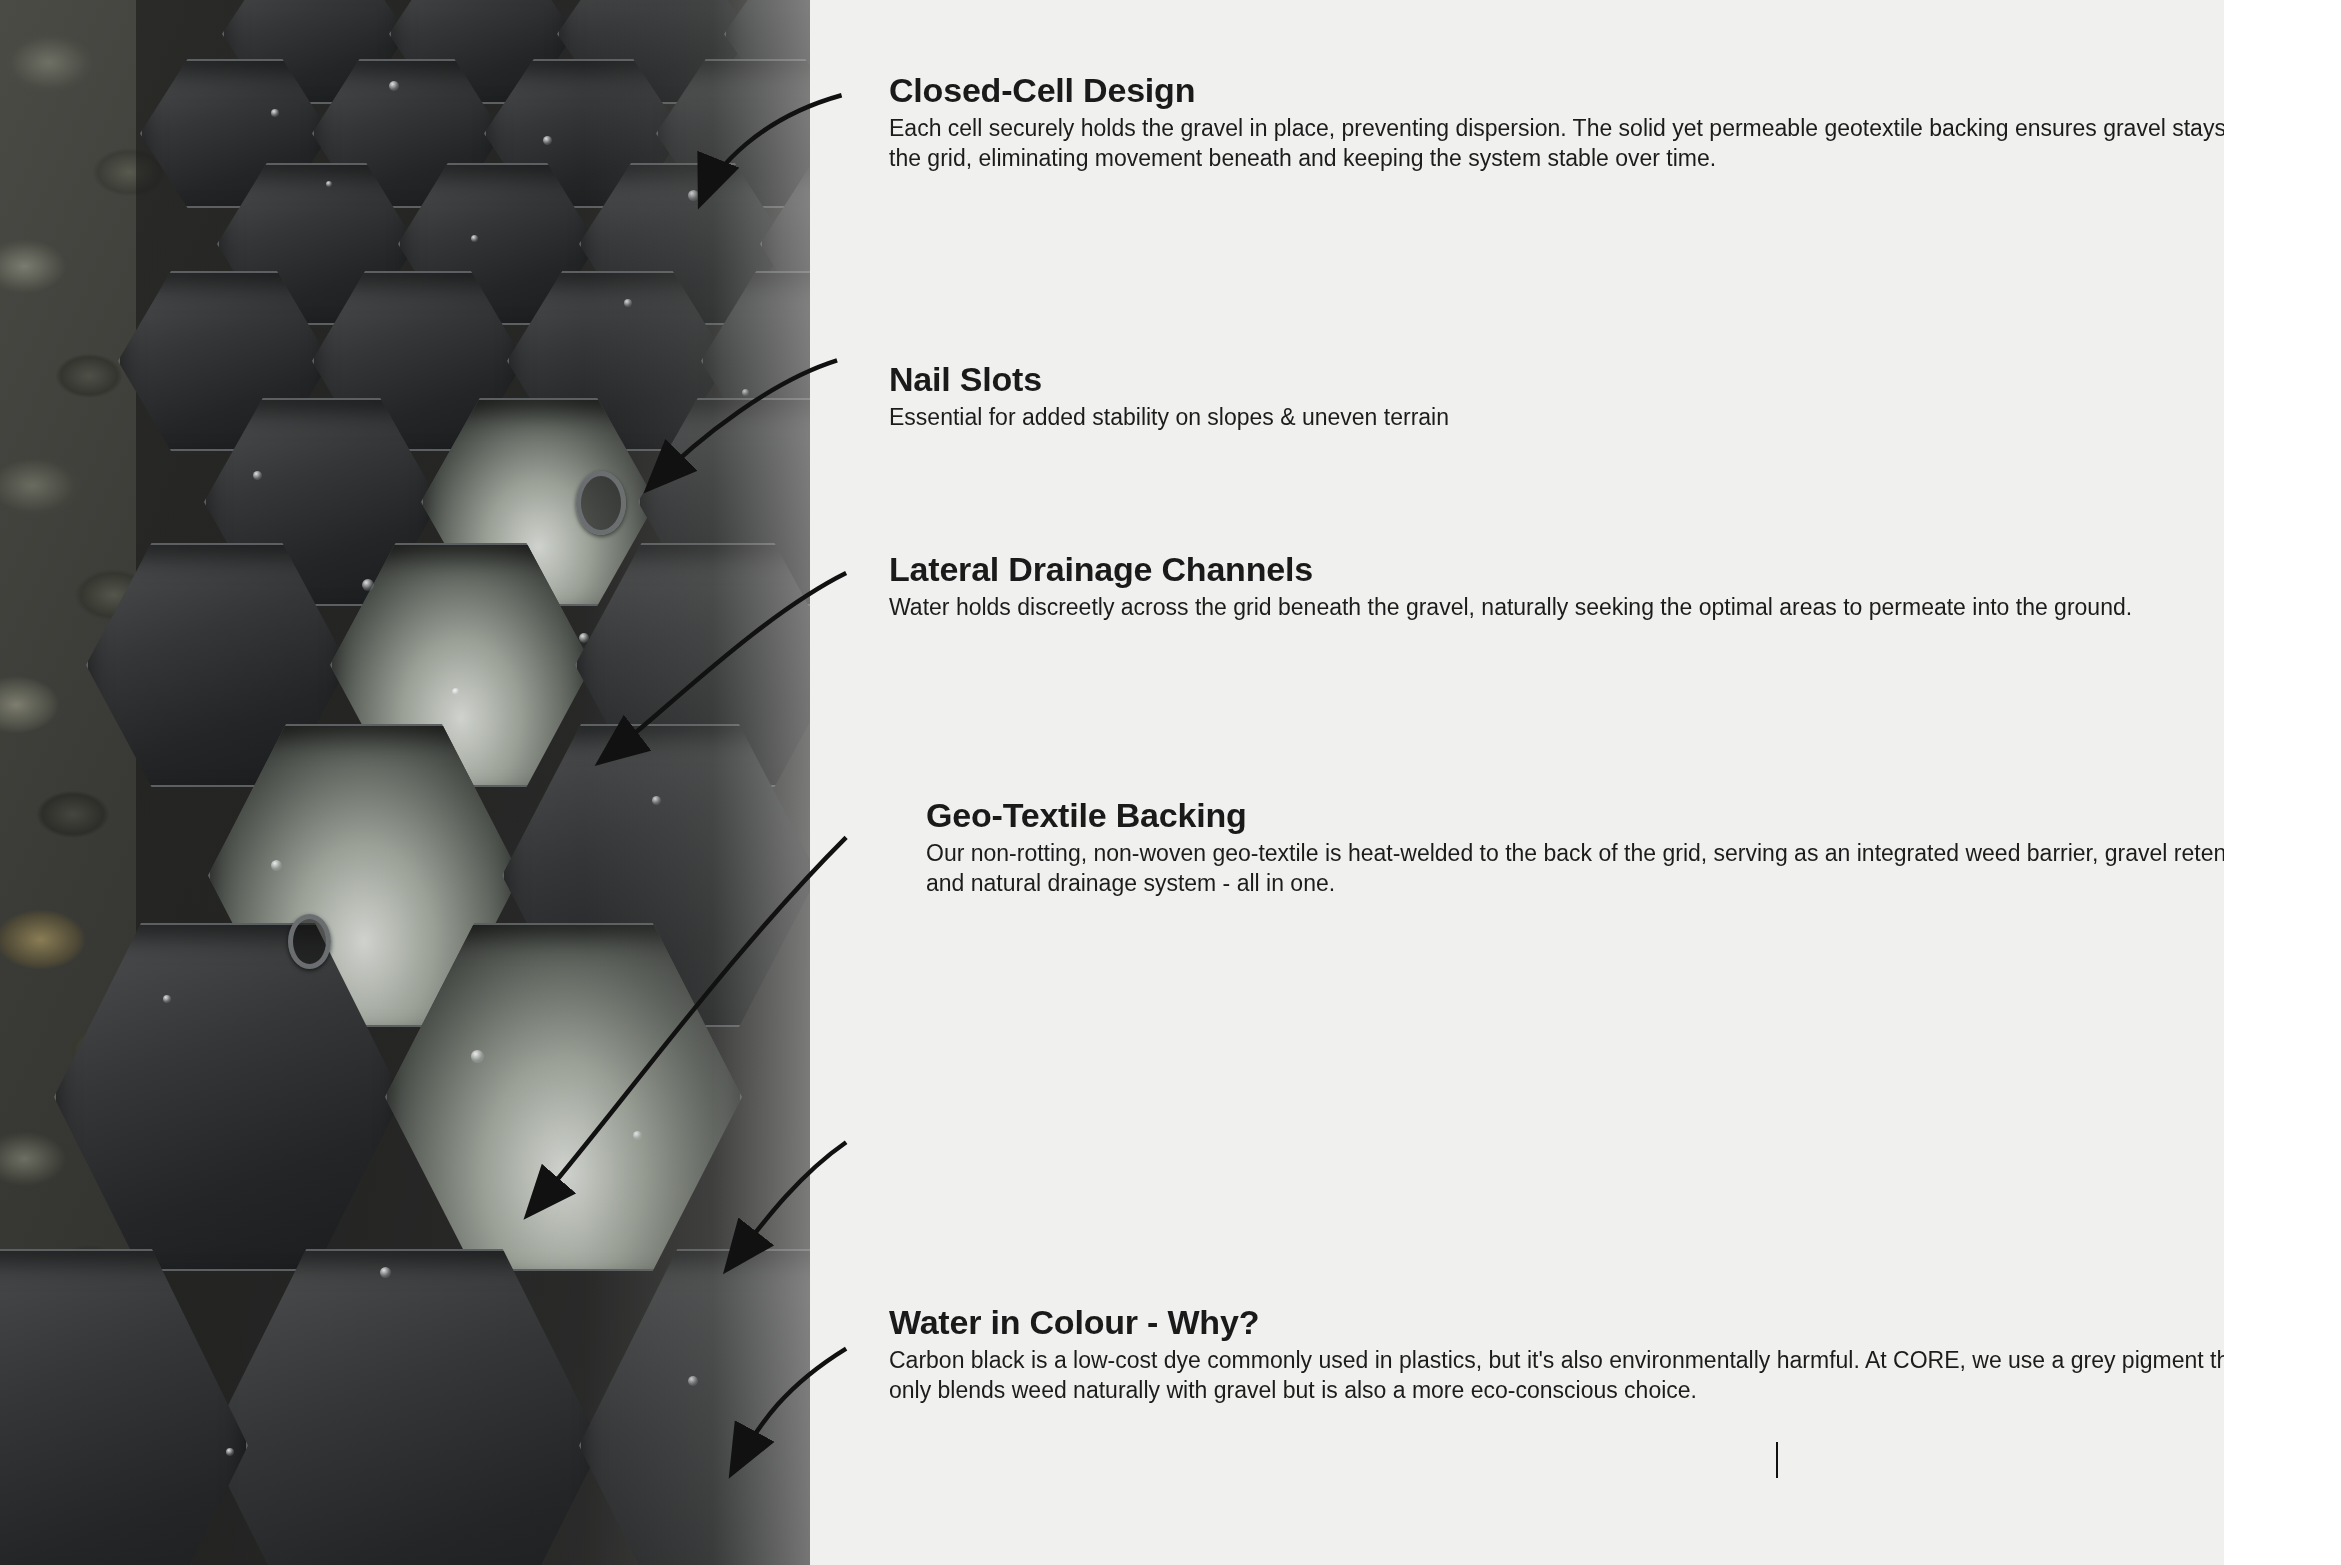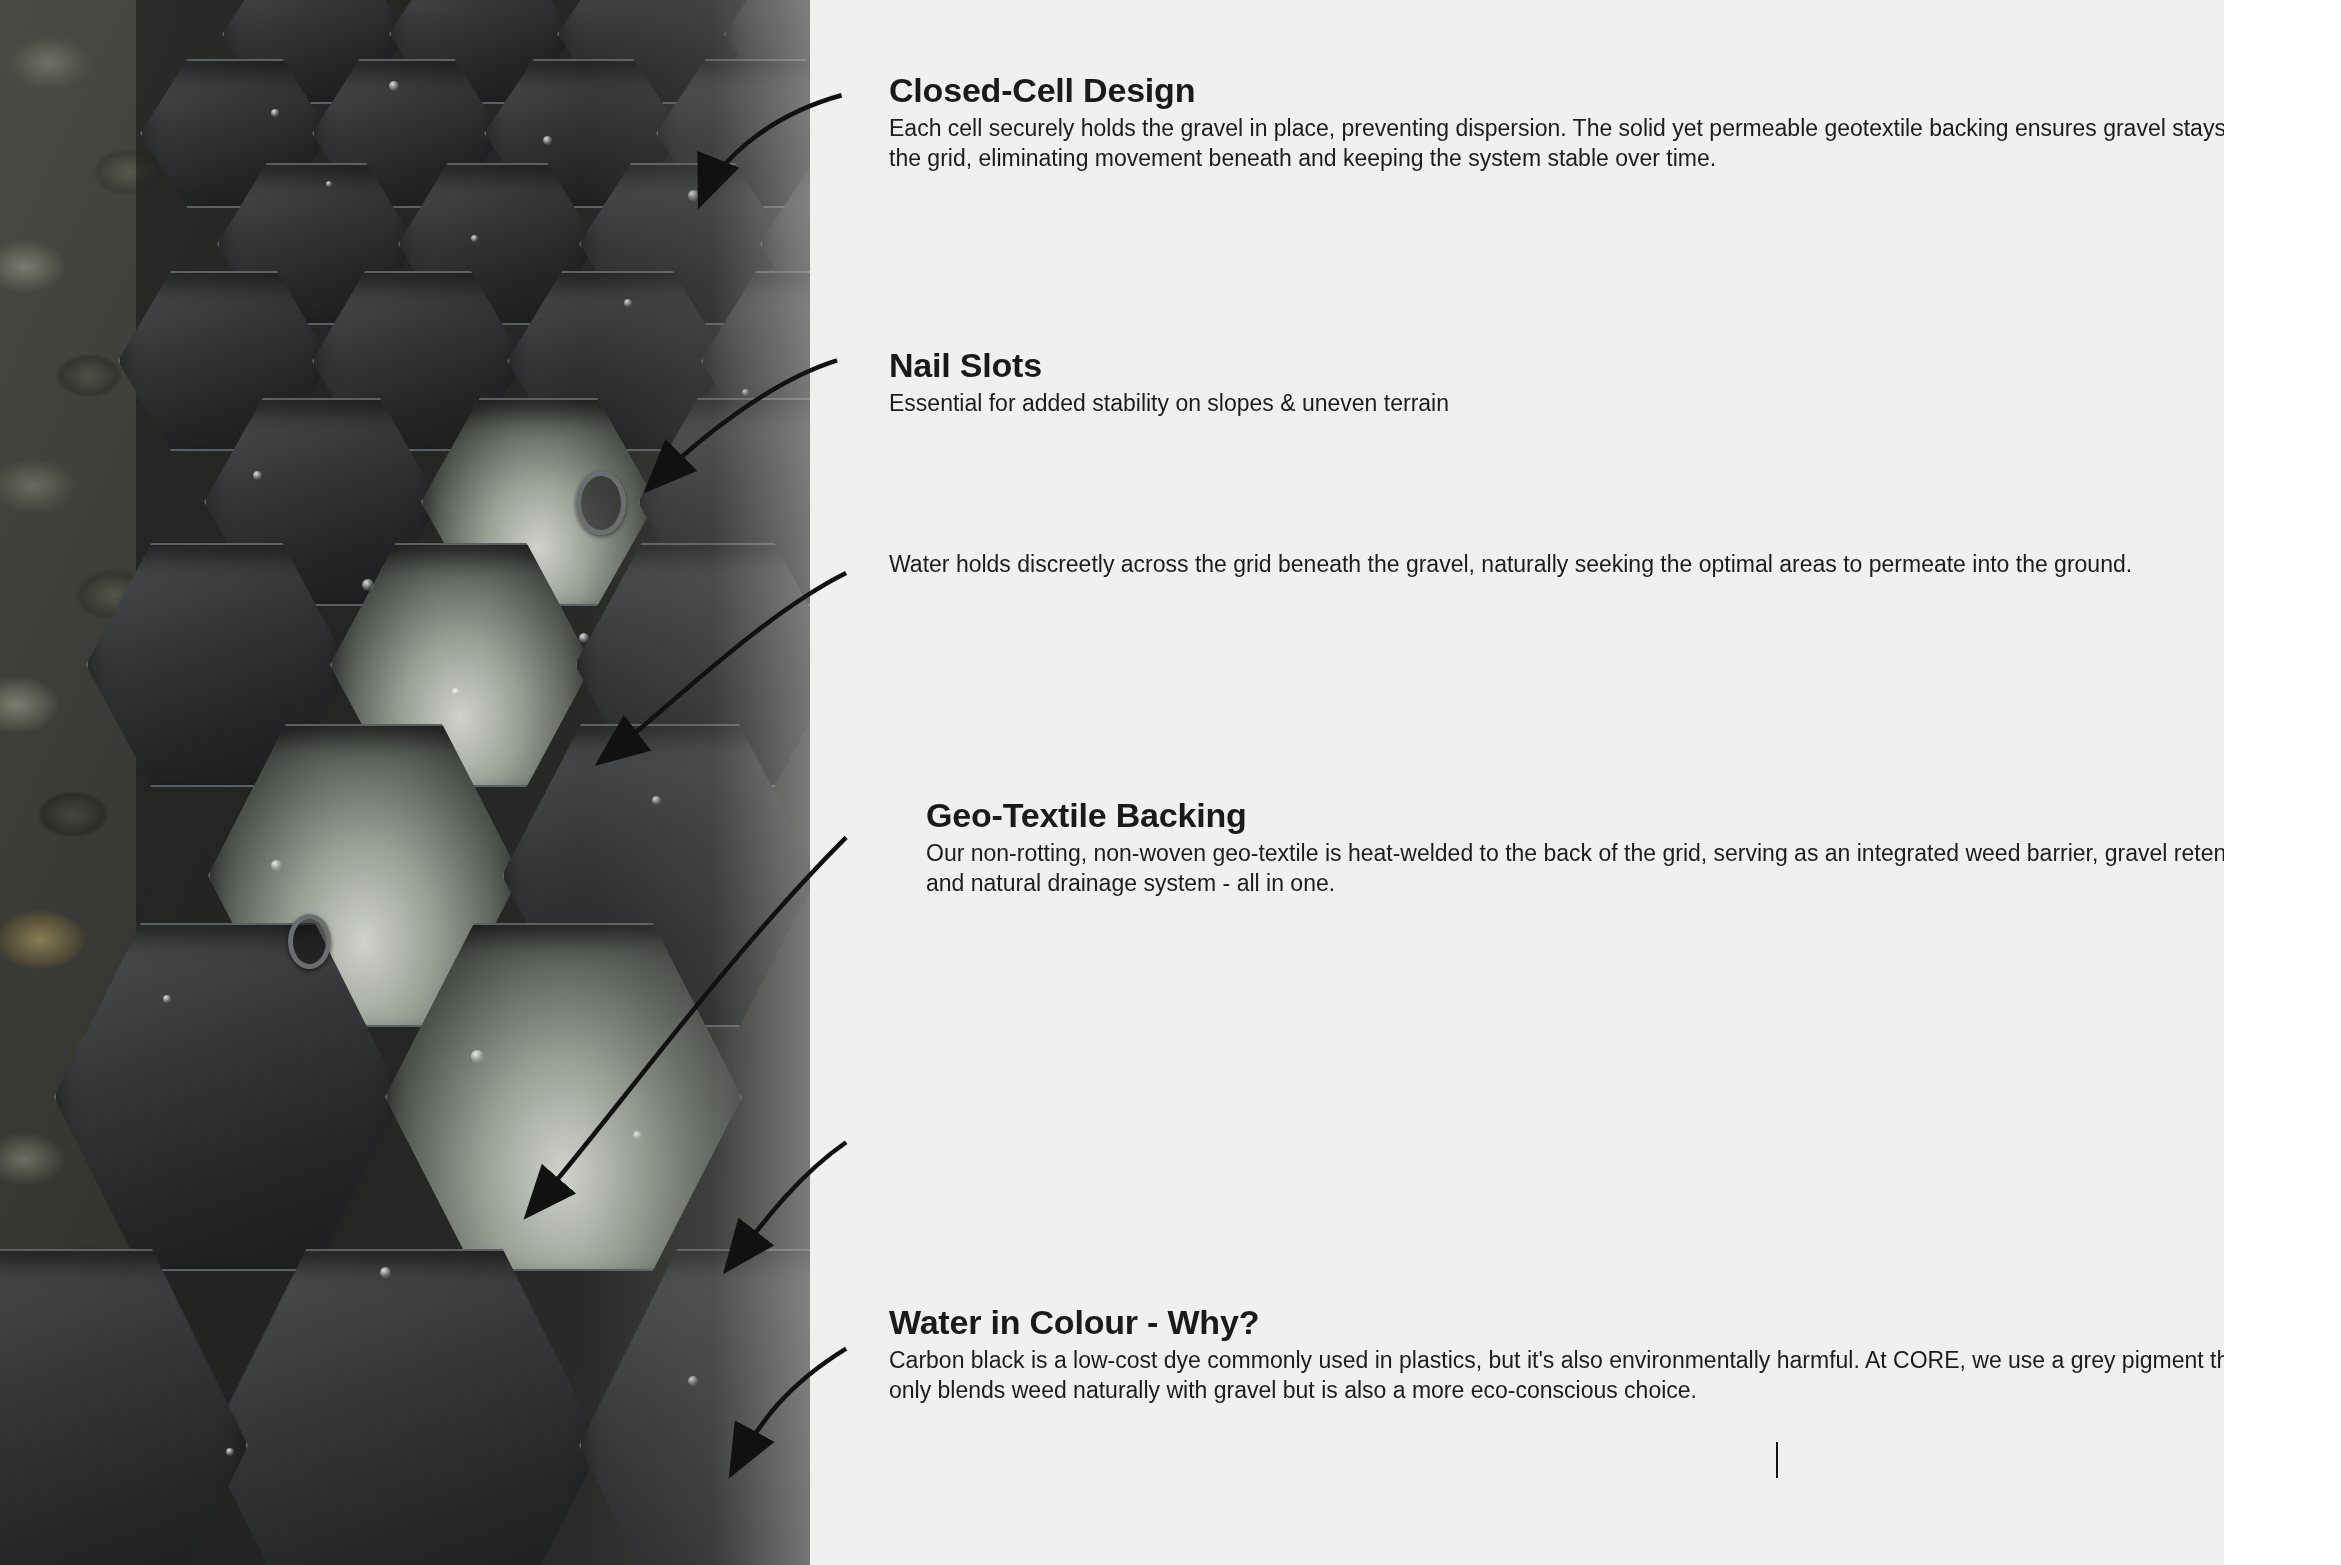--- a/index.html
+++ b/index.html
@@ -215,26 +215,27 @@
     <div id="photo-fade"></div>
   </div>
 
   <div id="content">
 
     <div class="callout" style="top:71px;">
       <h2>Closed-Cell Design</h2>
       <p>Each cell securely holds the gravel in place, preventing dispersion. The solid yet permeable geotextile backing ensures gravel stays above the grid, eliminating movement beneath and keeping the system stable over time.</p>
     </div>
 
-    <div class="callout" style="top:346px;">
+    <div class="callout" style="top:360px;">
       <h2>Nail Slots</h2>
       <p>Essential for added stability on slopes &amp; uneven terrain</p>
     </div>
 
     <div class="callout" style="top:550px;">
+      <h2>Lateral Drainage Channels</h2>
       <p>Water holds discreetly across the grid beneath the gravel, naturally seeking the optimal areas to permeate into the ground.</p>
     </div>
 
     <div class="callout" style="top:796px;margin-left:37px;">
       <h2>Geo-Textile Backing</h2>
       <p>Our non-rotting, non-woven geo-textile is heat-welded to the back of the grid, serving as an integrated weed barrier, gravel retention layer, and natural drainage system - all in one.</p>
     </div>
 
 
     <div class="callout" style="top:1303px;">

